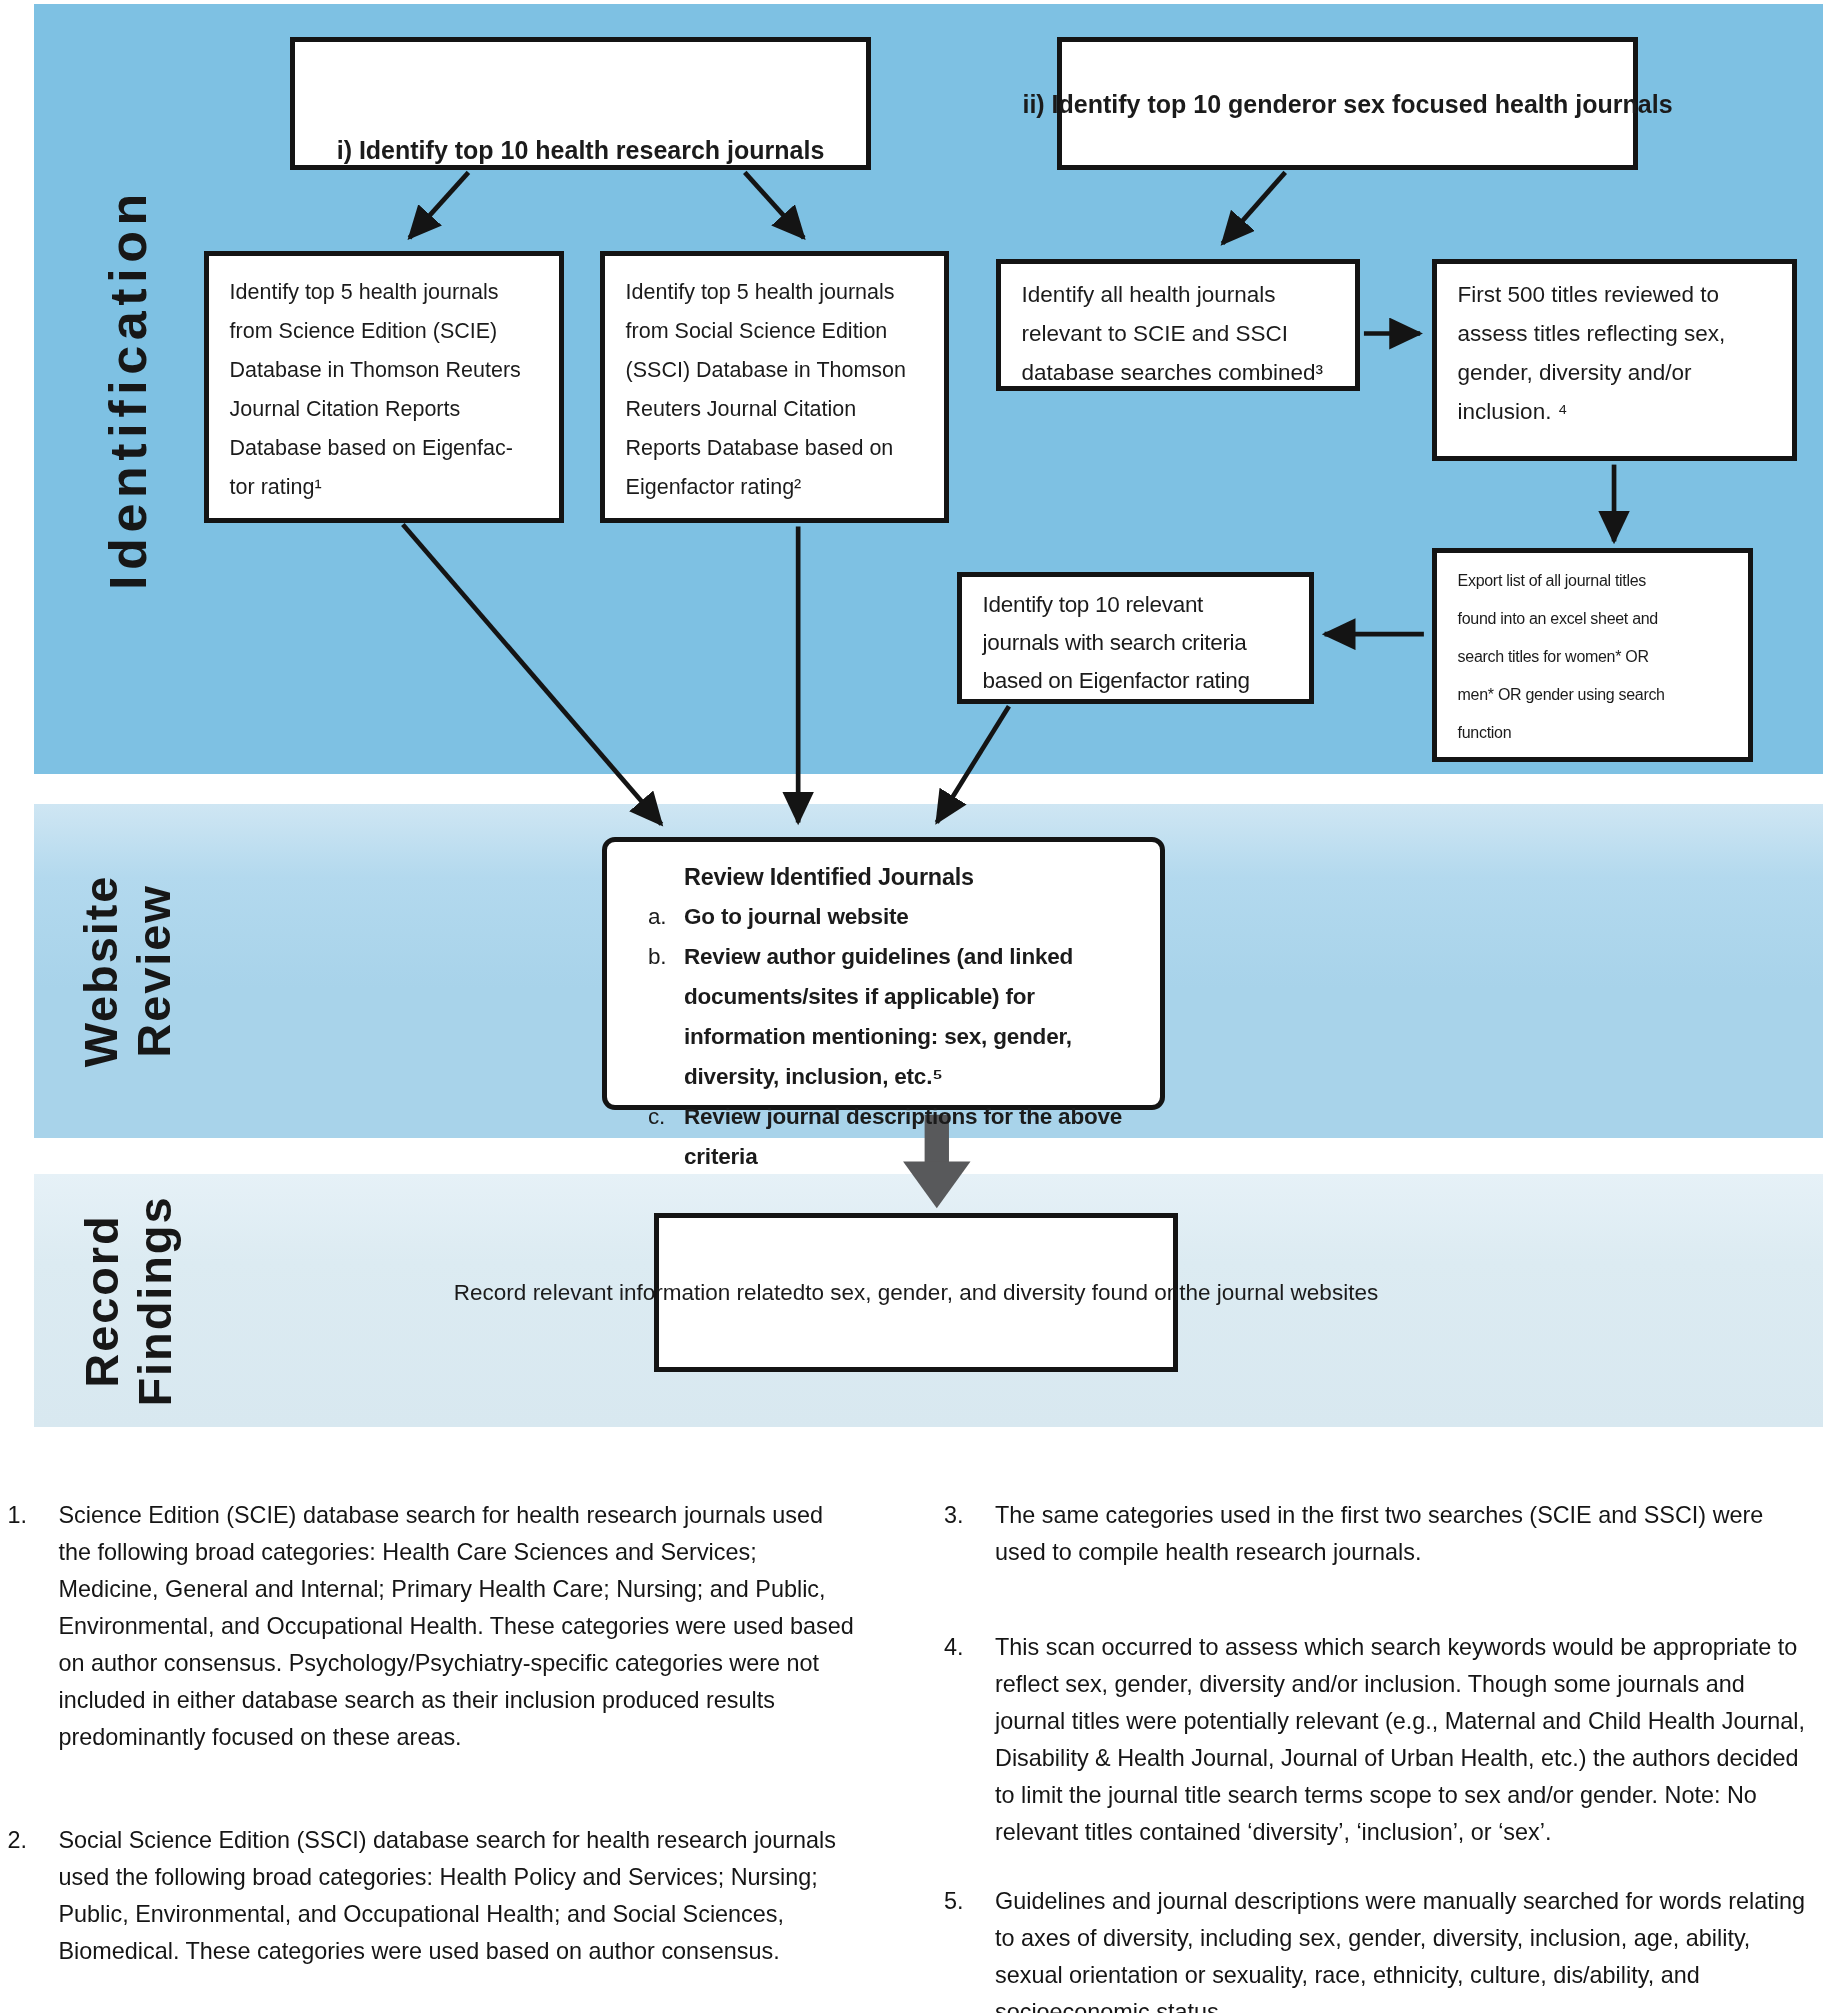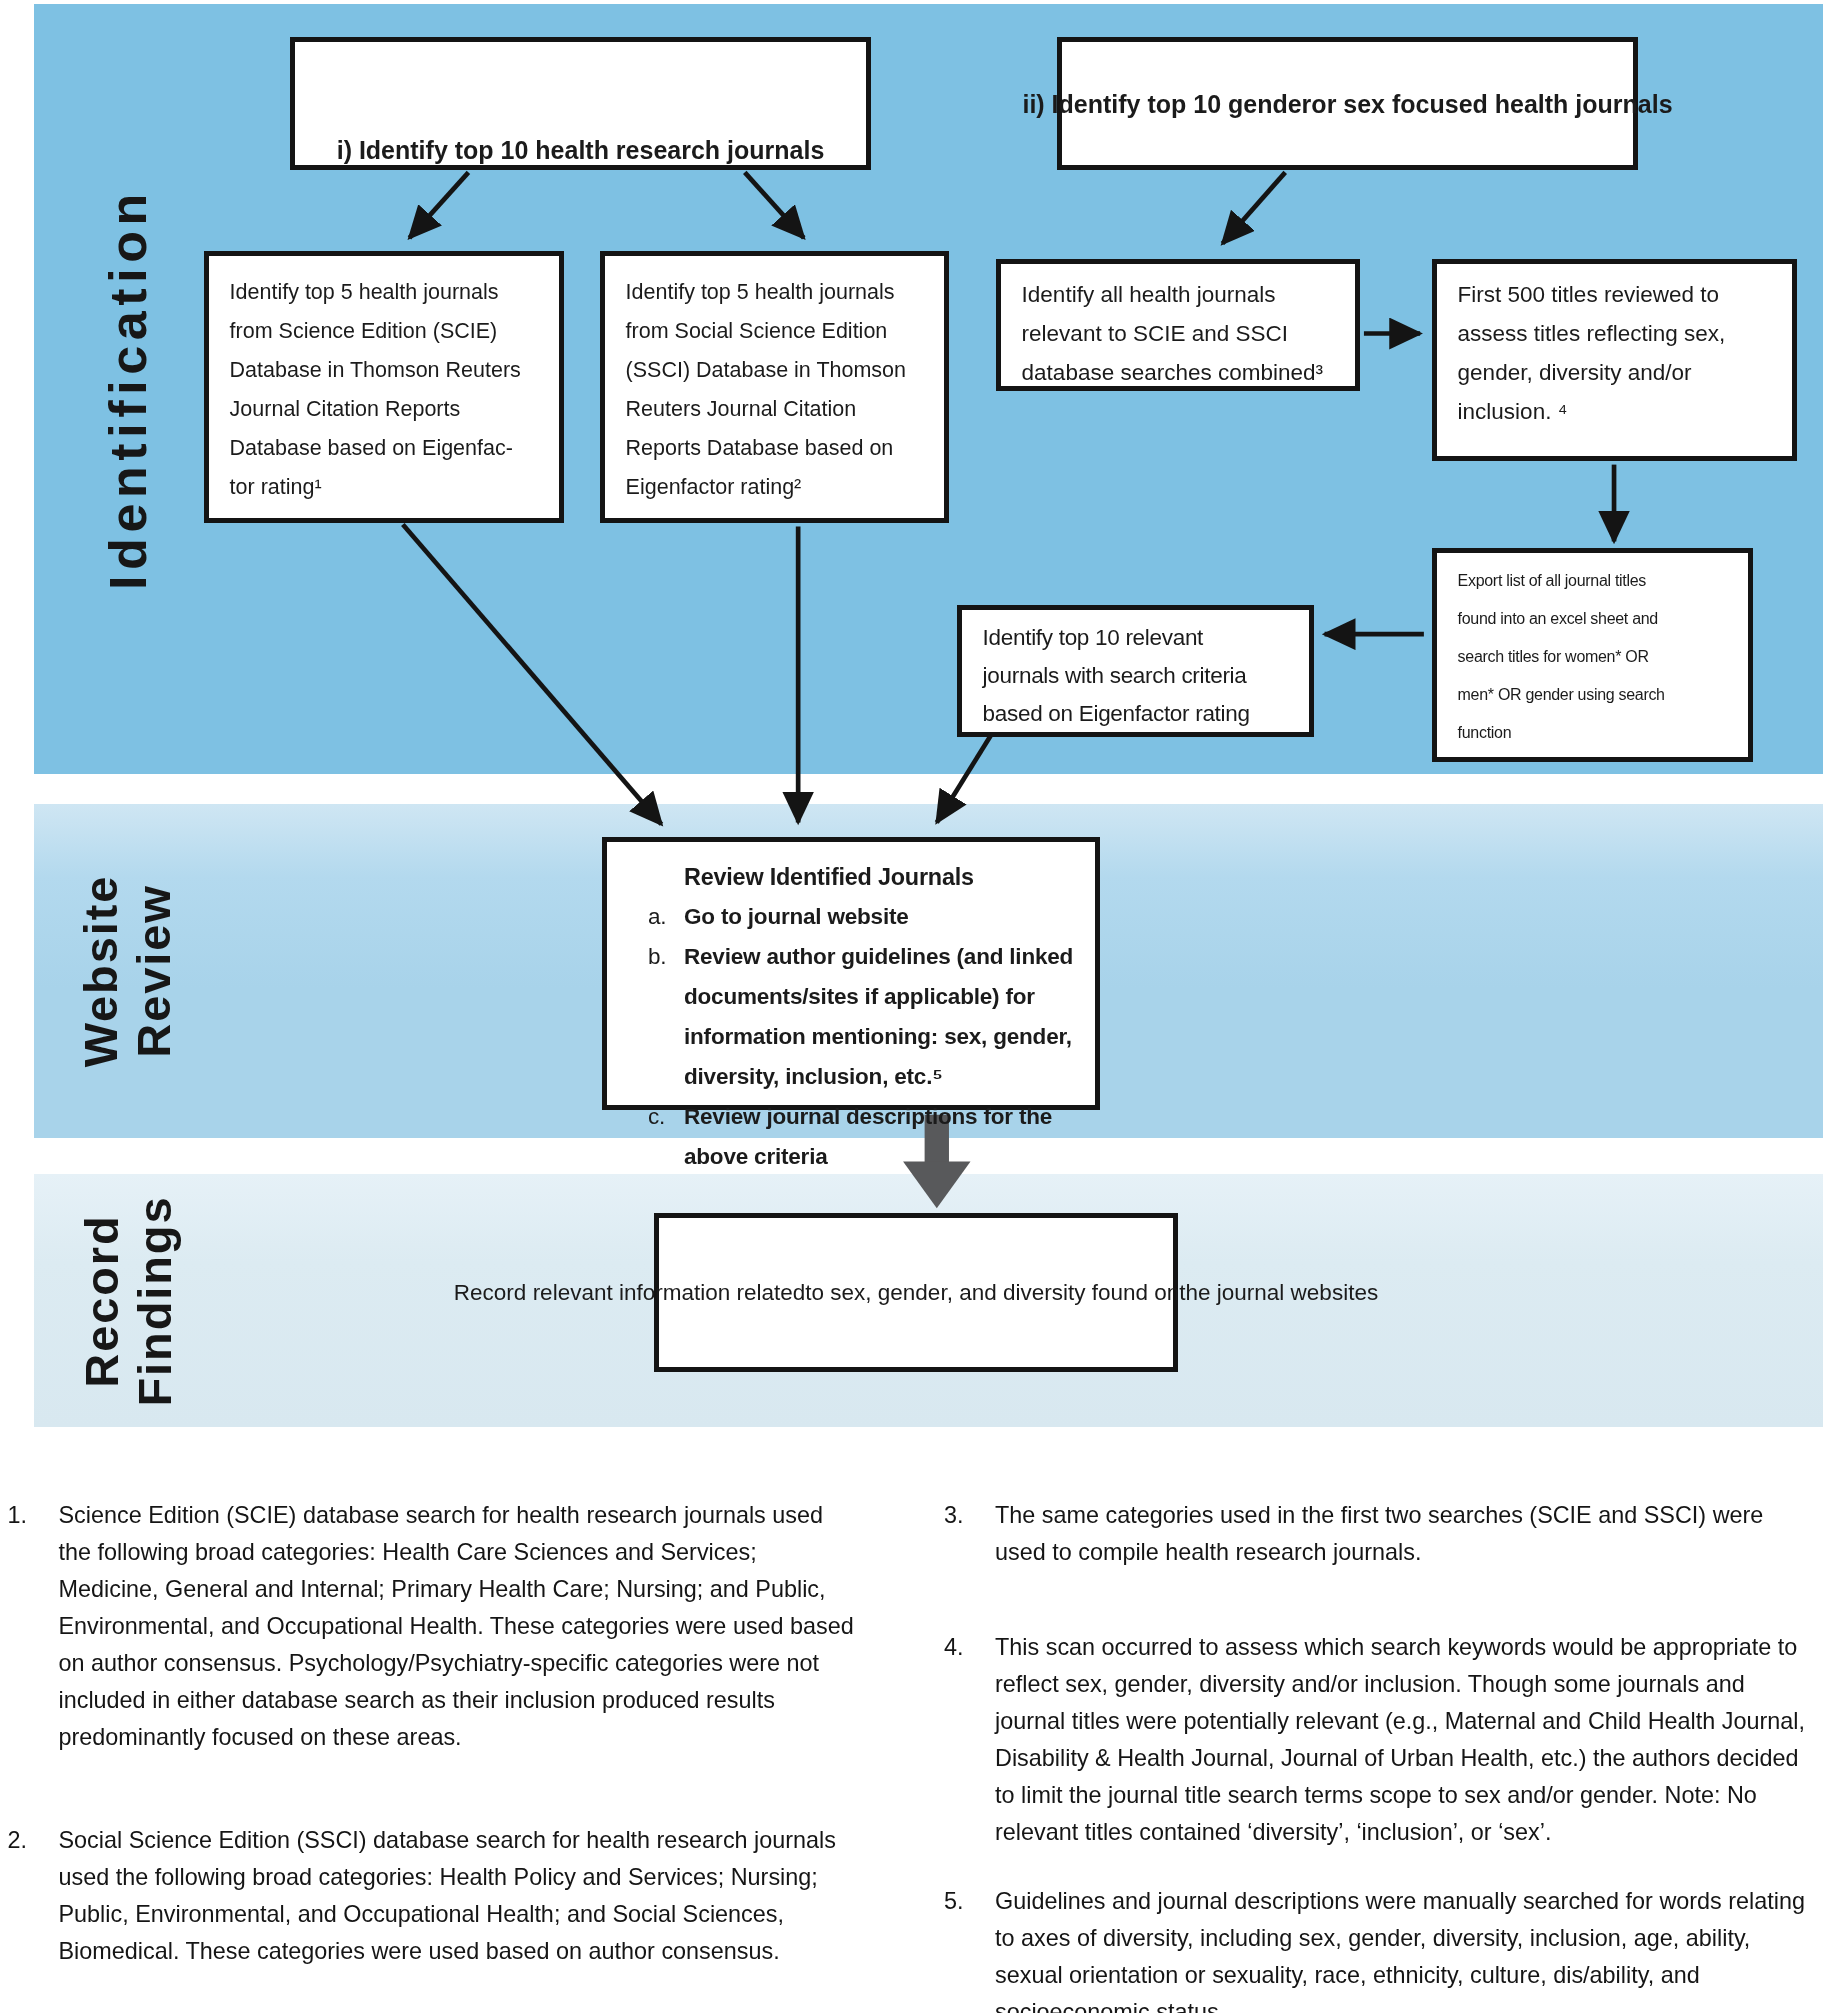--- a/index.html
+++ b/index.html
@@ -16,22 +16,22 @@
   .box{position:absolute;background:#fff;border:5.6px solid #141414;box-sizing:border-box;}
   .box .ln{white-space:nowrap;}
   .hd{font-weight:bold;text-align:center;}
   .box-i{left:290px;top:37px;width:581px;height:133px;display:flex;align-items:flex-end;justify-content:center;font-size:25px;}
   .box-ii{left:1057px;top:37px;width:581px;height:133px;display:flex;flex-direction:row;align-items:center;justify-content:center;font-size:25px;line-height:36px;}
   .box-scie{left:204px;top:251px;width:360px;height:272px;padding:17px 15px 0 20.6px;font-size:21.5px;line-height:39px;}
   .box-ssci{left:600px;top:251px;width:349px;height:272px;padding:17px 13px 0 20.6px;font-size:21.5px;line-height:39px;}
   .box-identify-all{left:996px;top:259px;width:364px;height:132px;padding:11.2px 9.4px 0 20.6px;font-size:22.5px;line-height:39px;}
   .box-first500{left:1432px;top:259px;width:365px;height:202px;padding:11.2px 9.4px 0 20.6px;font-size:22.5px;line-height:39px;}
   .box-export{left:1432px;top:548px;width:321px;height:214px;padding:9.4px 9.4px 0 20.6px;font-size:16px;line-height:38px;letter-spacing:-0.3px;}
-  .box-top10{left:957px;top:572px;width:357px;height:132px;padding:9.4px 9.4px 0 20.6px;font-size:22.5px;line-height:38px;letter-spacing:-0.3px;margin-top:33px;}
-  .box-review{left:602px;top:837px;width:498px;height:273px;padding:15px 19px 0 41px;font-size:22.5px;line-height:40px;letter-spacing:-0.2px;}
+  .box-top10{left:957px;top:572px;width:357px;height:132px;padding:9.4px 9.4px 0 20.6px;font-size:22.5px;line-height:38px;letter-spacing:-0.3px;}
+  .box-review{left:602px;top:837px;width:563px;height:273px;padding:15px 19px 0 41px;font-size:22.5px;line-height:40px;letter-spacing:-0.2px;border-radius:13px;}
   .box-review .rv-title{font-weight:bold;margin-left:36px;font-size:23.4px;}
   .rv-row{display:flex;}
   .rv-label{width:36px;flex:none;}
   .rv-text{flex:1;font-weight:bold;}
   .box-record{left:654px;top:1213px;width:524px;height:159px;display:flex;flex-direction:row;align-items:center;justify-content:center;font-size:22.5px;line-height:41px;}
   .box-record .ln{text-align:center;}
   .arrows{position:absolute;left:0;top:0;pointer-events:none;}
   .footnotes{position:absolute;top:1497px;font-size:23.4px;line-height:37px;color:#151515;}
   .fn-col-left{left:7.5px;width:854px;}
   .fn-col-right{left:944px;width:862px;}

